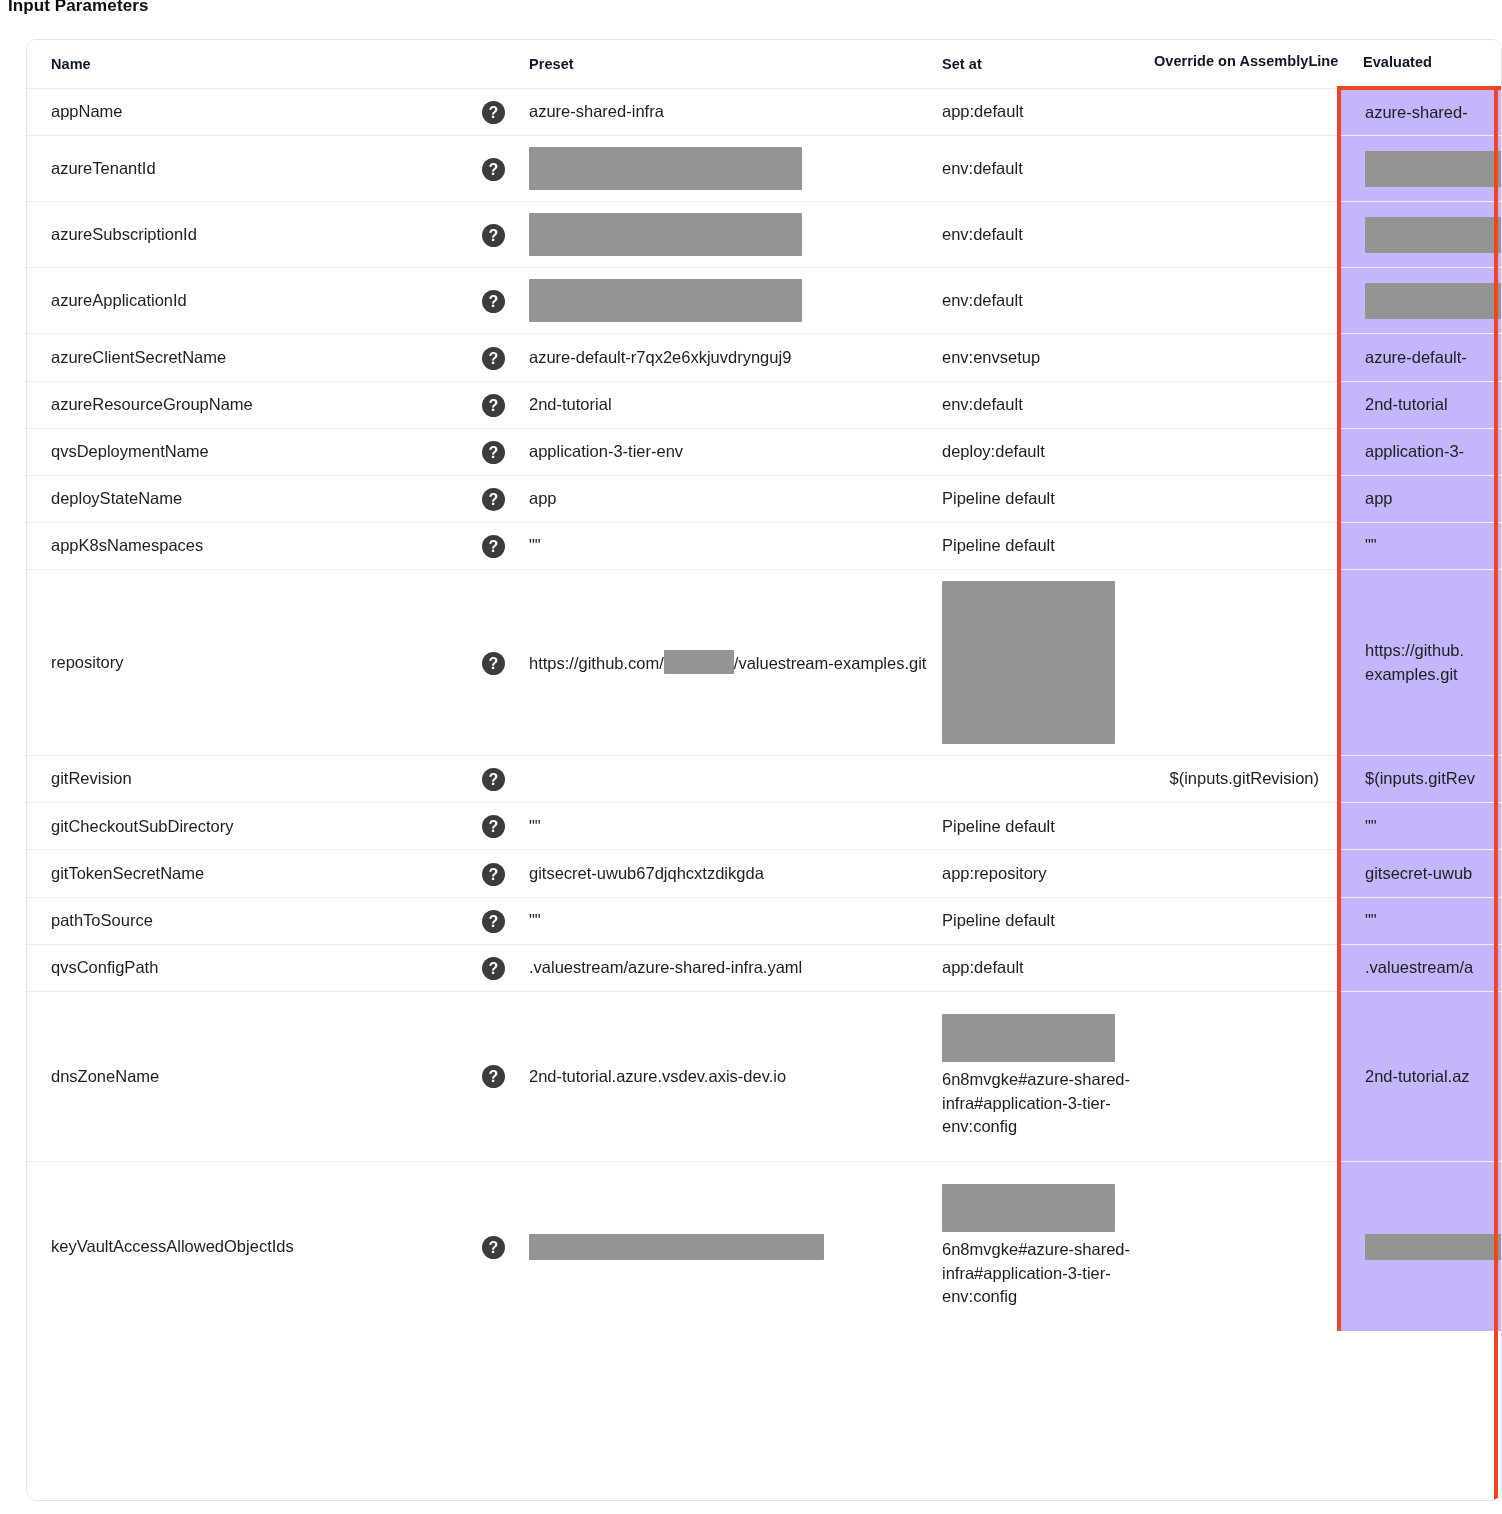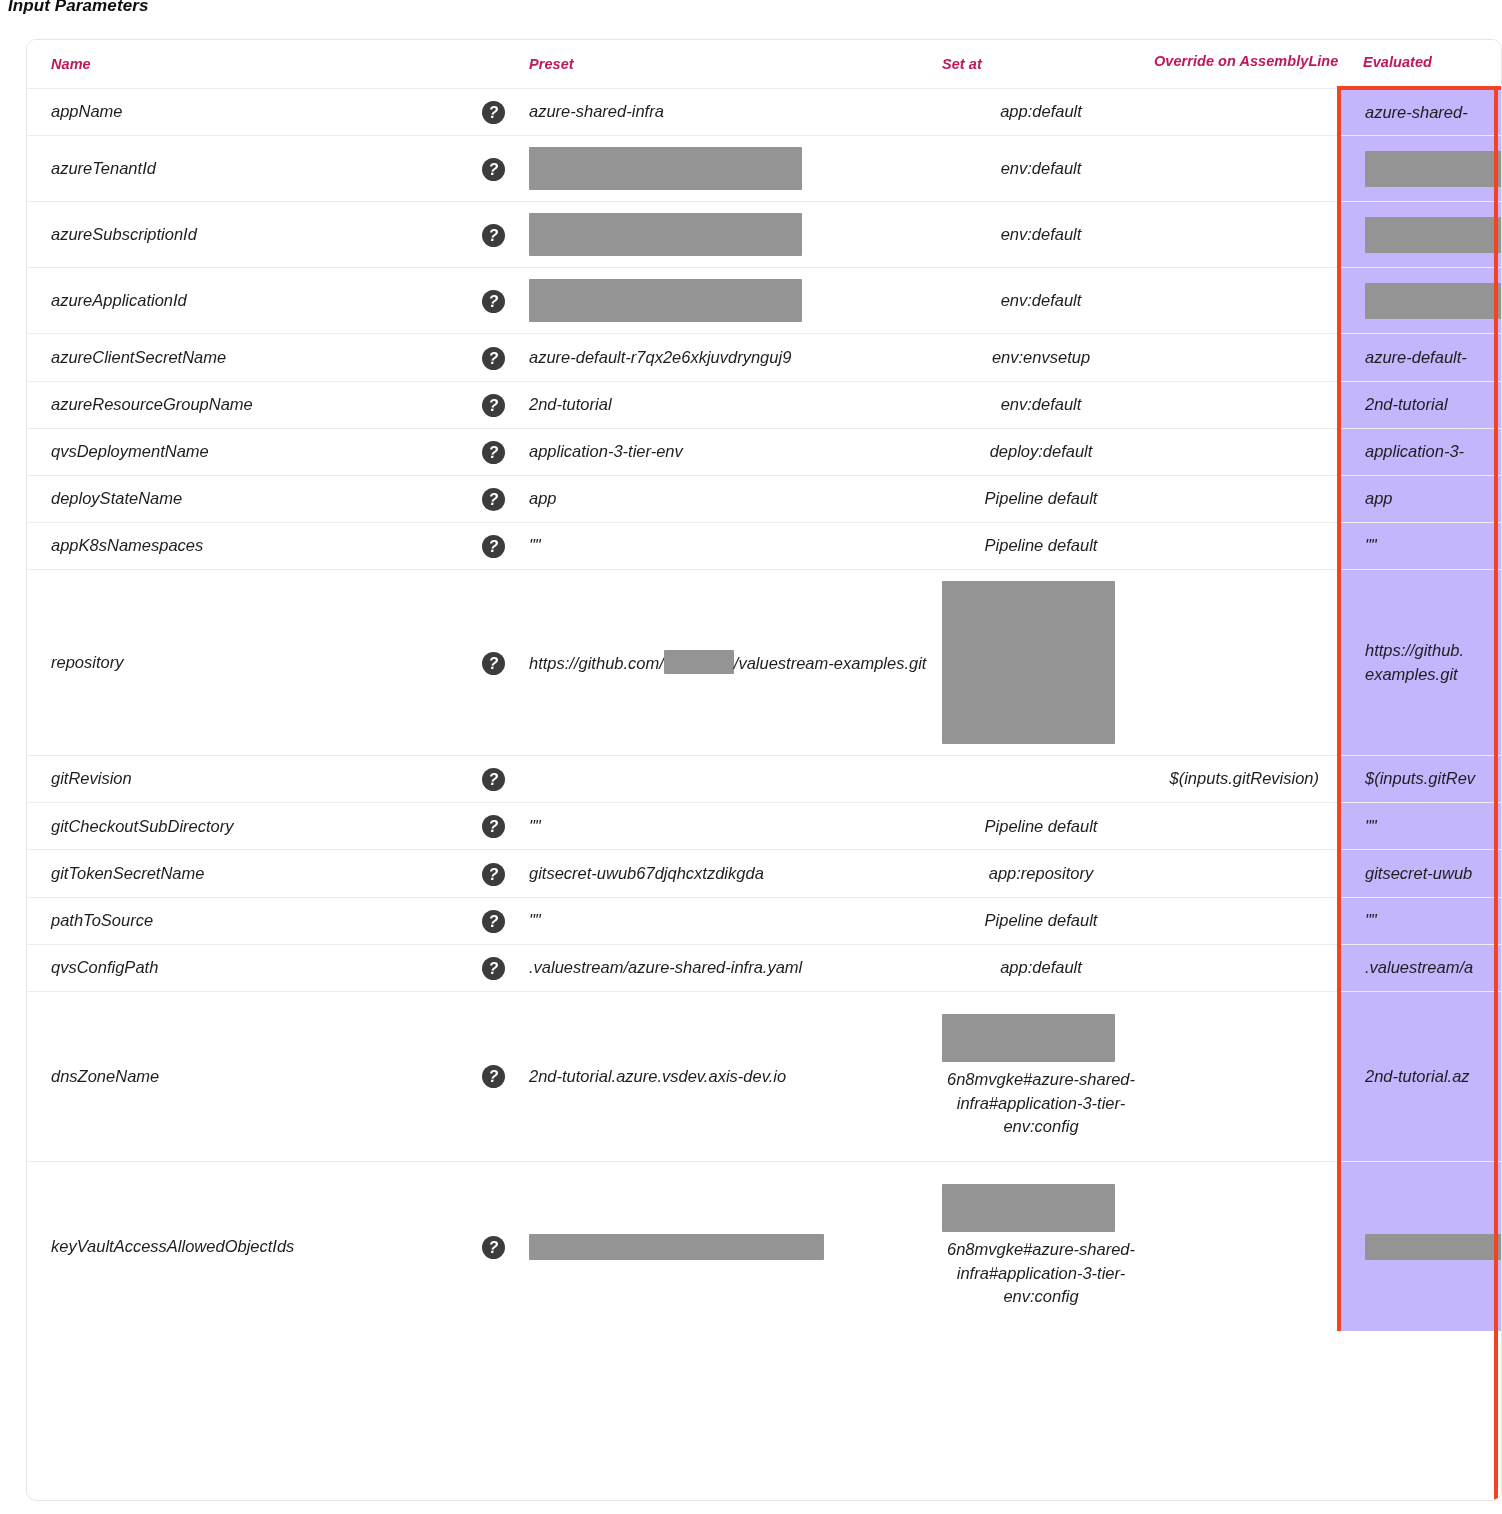--- a/index.html
+++ b/index.html
@@ -9,21 +9,20 @@
     background: #ffffff;
     font-family: "Liberation Sans", sans-serif;
     overflow: hidden;
   }
   .page {
     position: relative;
     width: 1502px;
     height: 1514px;
     background: #ffffff;
     overflow: hidden;
-    font-style: italic;
   }
 
   .section-title {
     position: absolute;
     left: 8px;
     top: -4px;
     font-size: 17px;
     font-weight: bold;
     color: #0d0d0d;
     letter-spacing: 0.1px;
@@ -50,21 +49,21 @@
   table.params col.c-name      { width: 455px; }
   table.params col.c-help      { width: 47px;  }
   table.params col.c-preset    { width: 413px; }
   table.params col.c-setat     { width: 212px; }
   table.params col.c-override  { width: 185px; }
   table.params col.c-evaluated { width: 164px; }
 
   thead th {
     font-size: 14.5px;
     font-weight: bold;
-    color: #be185d;
+    color: #0f172a;
     text-align: left;
     padding: 14px 0 16px 0;
     vertical-align: bottom;
     background: #ffffff;
     border-bottom: 1px solid #ededed;
     letter-spacing: 0.05px;
   }
   th.h-name      { padding-left: 24px; }
   th.h-preset    { padding-left: 0; }
   th.h-setat     { padding-left: 0; margin-left: 48px; }
@@ -78,21 +77,21 @@
     vertical-align: middle;
     padding: 11px 0;
     line-height: 1.42;
     word-break: break-word;
   }
   tbody tr:last-child td { border-bottom: none; }
 
   td.t-name      { padding-left: 24px; padding-right: 8px; }
   td.t-help      { padding: 11px 0; text-align: left; }
   td.t-preset    { padding-right: 14px; margin-top: 24px; }
-  td.t-setat     { padding-right: 14px; text-align: center; }
+  td.t-setat     { padding-right: 14px; }
   td.t-override  { text-align: right; padding-right: 18px; }
   td.t-evaluated {
     padding-left: 24px;
     padding-right: 6px;
     background: #c4b5fd;
     white-space: nowrap;
     overflow: hidden;
   }
 
   

